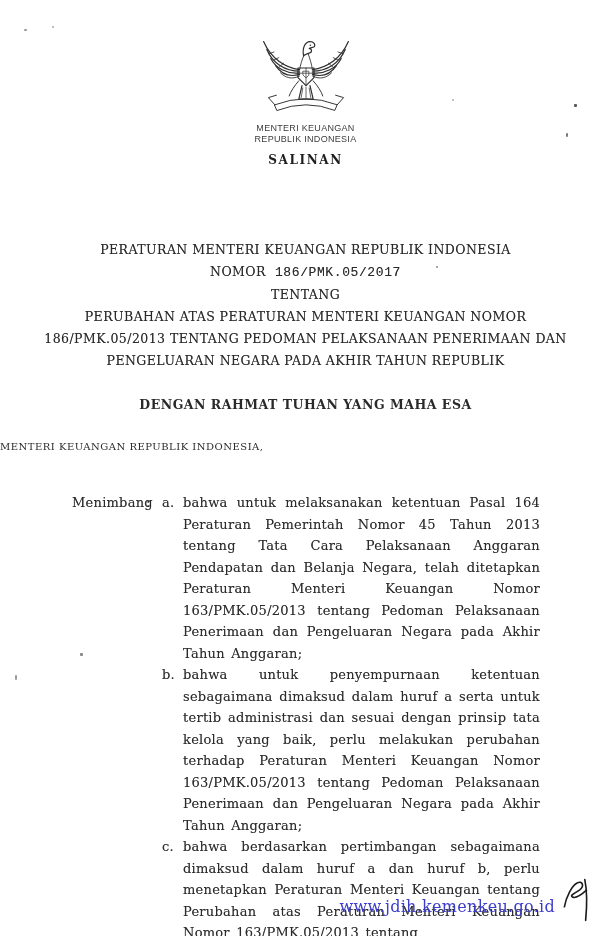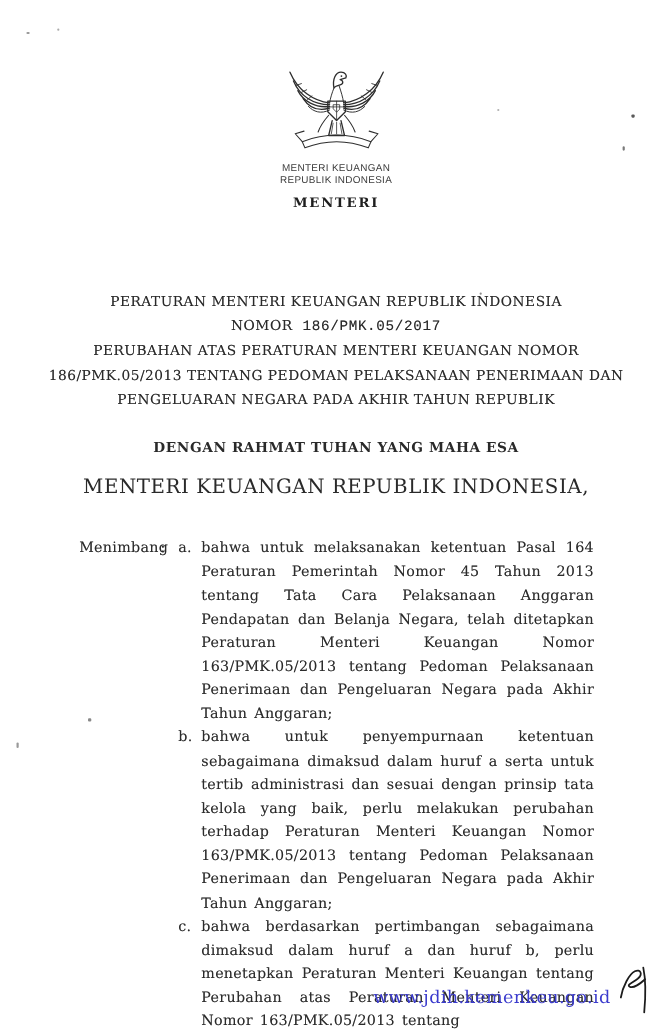--- a/index.html
+++ b/index.html
@@ -5,21 +5,21 @@
   html,body{margin:0;padding:0;background:#ffffff;}
   .page{
     position:relative;
     width:611px;height:936px;
     background:#ffffff;
     overflow:hidden;
     font-family:"DejaVu Serif","Liberation Serif",serif;
     color:#262626;
   }
   
-  .header{padding-top:36px;text-align:center;margin-top:24px;}
+  .header{padding-top:36px;text-align:center;}
   .emblem-wrap{display:flex;justify-content:center;}
   .ministry{
     margin-top:3px;
     font-family:"Liberation Sans","DejaVu Sans",sans-serif;
     font-size:9px;line-height:10.5px;letter-spacing:.3px;color:#3c3c3c;
   }
   .salinan{
     margin-top:9px;
     font-size:12px;font-weight:bold;letter-spacing:1.6px;color:#1e1e1e;
   }
@@ -28,21 +28,21 @@
   .title-block .tline{
     font-size:12.5px;line-height:22px;letter-spacing:.45px;color:#2a2a2a;
     text-shadow:0 0 .4px rgba(40,40,40,.45);
   }
   .nomor-value{
     font-family:Liberation Mono, monospace;
     font-size:13px;letter-spacing:.6px;margin-left:9px;
   }
   
   .invocation{margin-top:22px;text-align:center;font-size:12.5px;line-height:22px;letter-spacing:.5px;color:#2a2a2a;font-weight:bold;}
-  .authority{margin-top:14px;text-align:center;font-size:18px;line-height:22px;letter-spacing:.5px;color:#2a2a2a;}
+  .authority{margin-top:20px;text-align:left;font-size:10px;line-height:22px;letter-spacing:.5px;color:#2a2a2a;}
   
   .considering{
     margin-top:34px;
     padding-left:72px;padding-right:71px;
     display:flex;align-items:flex-start;
     font-size:13px;line-height:21.5px;letter-spacing:.25px;word-spacing:2px;
     color:#2b2b2b;
     text-shadow:0 0 .4px rgba(40,40,40,.4);
   }
   .cons-label{width:74px;flex:0 0 74px;}
@@ -114,28 +114,29 @@
             <path d="M21,86 Q60,71 99,86 L96,93 Q60,79 24,93 Z" stroke-width="1.2"></path>
             <path d="M21,86 L13,77 L23,74 M99,86 L107,77 L97,74" stroke-width="1.2"></path>
           </g>
         </svg>
       </span>
     </div>
     <div class="ministry">
       <div>MENTERI KEUANGAN</div>
       <div>REPUBLIK INDONESIA</div>
     </div>
-    <div class="salinan">MENTERI</div>
+    <div class="salinan">SALINAN</div>
   </div>
 
   <div class="title-block">
     <div class="tline">PERATURAN MENTERI KEUANGAN REPUBLIK INDONESIA</div>
     <div class="tline">
       <span>NOMOR</span><span class="nomor-value">186/PMK.05/2017</span>
     </div>
+    <div class="tline">TENTANG</div>
     <div class="tline">PERUBAHAN ATAS PERATURAN MENTERI KEUANGAN NOMOR</div>
     <div class="tline">186/PMK.05/2013 TENTANG PEDOMAN PELAKSANAAN PENERIMAAN DAN</div>
     <div class="tline">PENGELUARAN NEGARA PADA AKHIR TAHUN REPUBLIK</div>
   </div>
 
   <div class="invocation">DENGAN RAHMAT TUHAN YANG MAHA ESA</div>
   <div class="authority">MENTERI KEUANGAN REPUBLIK INDONESIA,</div>
 
   <div class="considering">
     <div class="cons-label">Menimbang</div>

